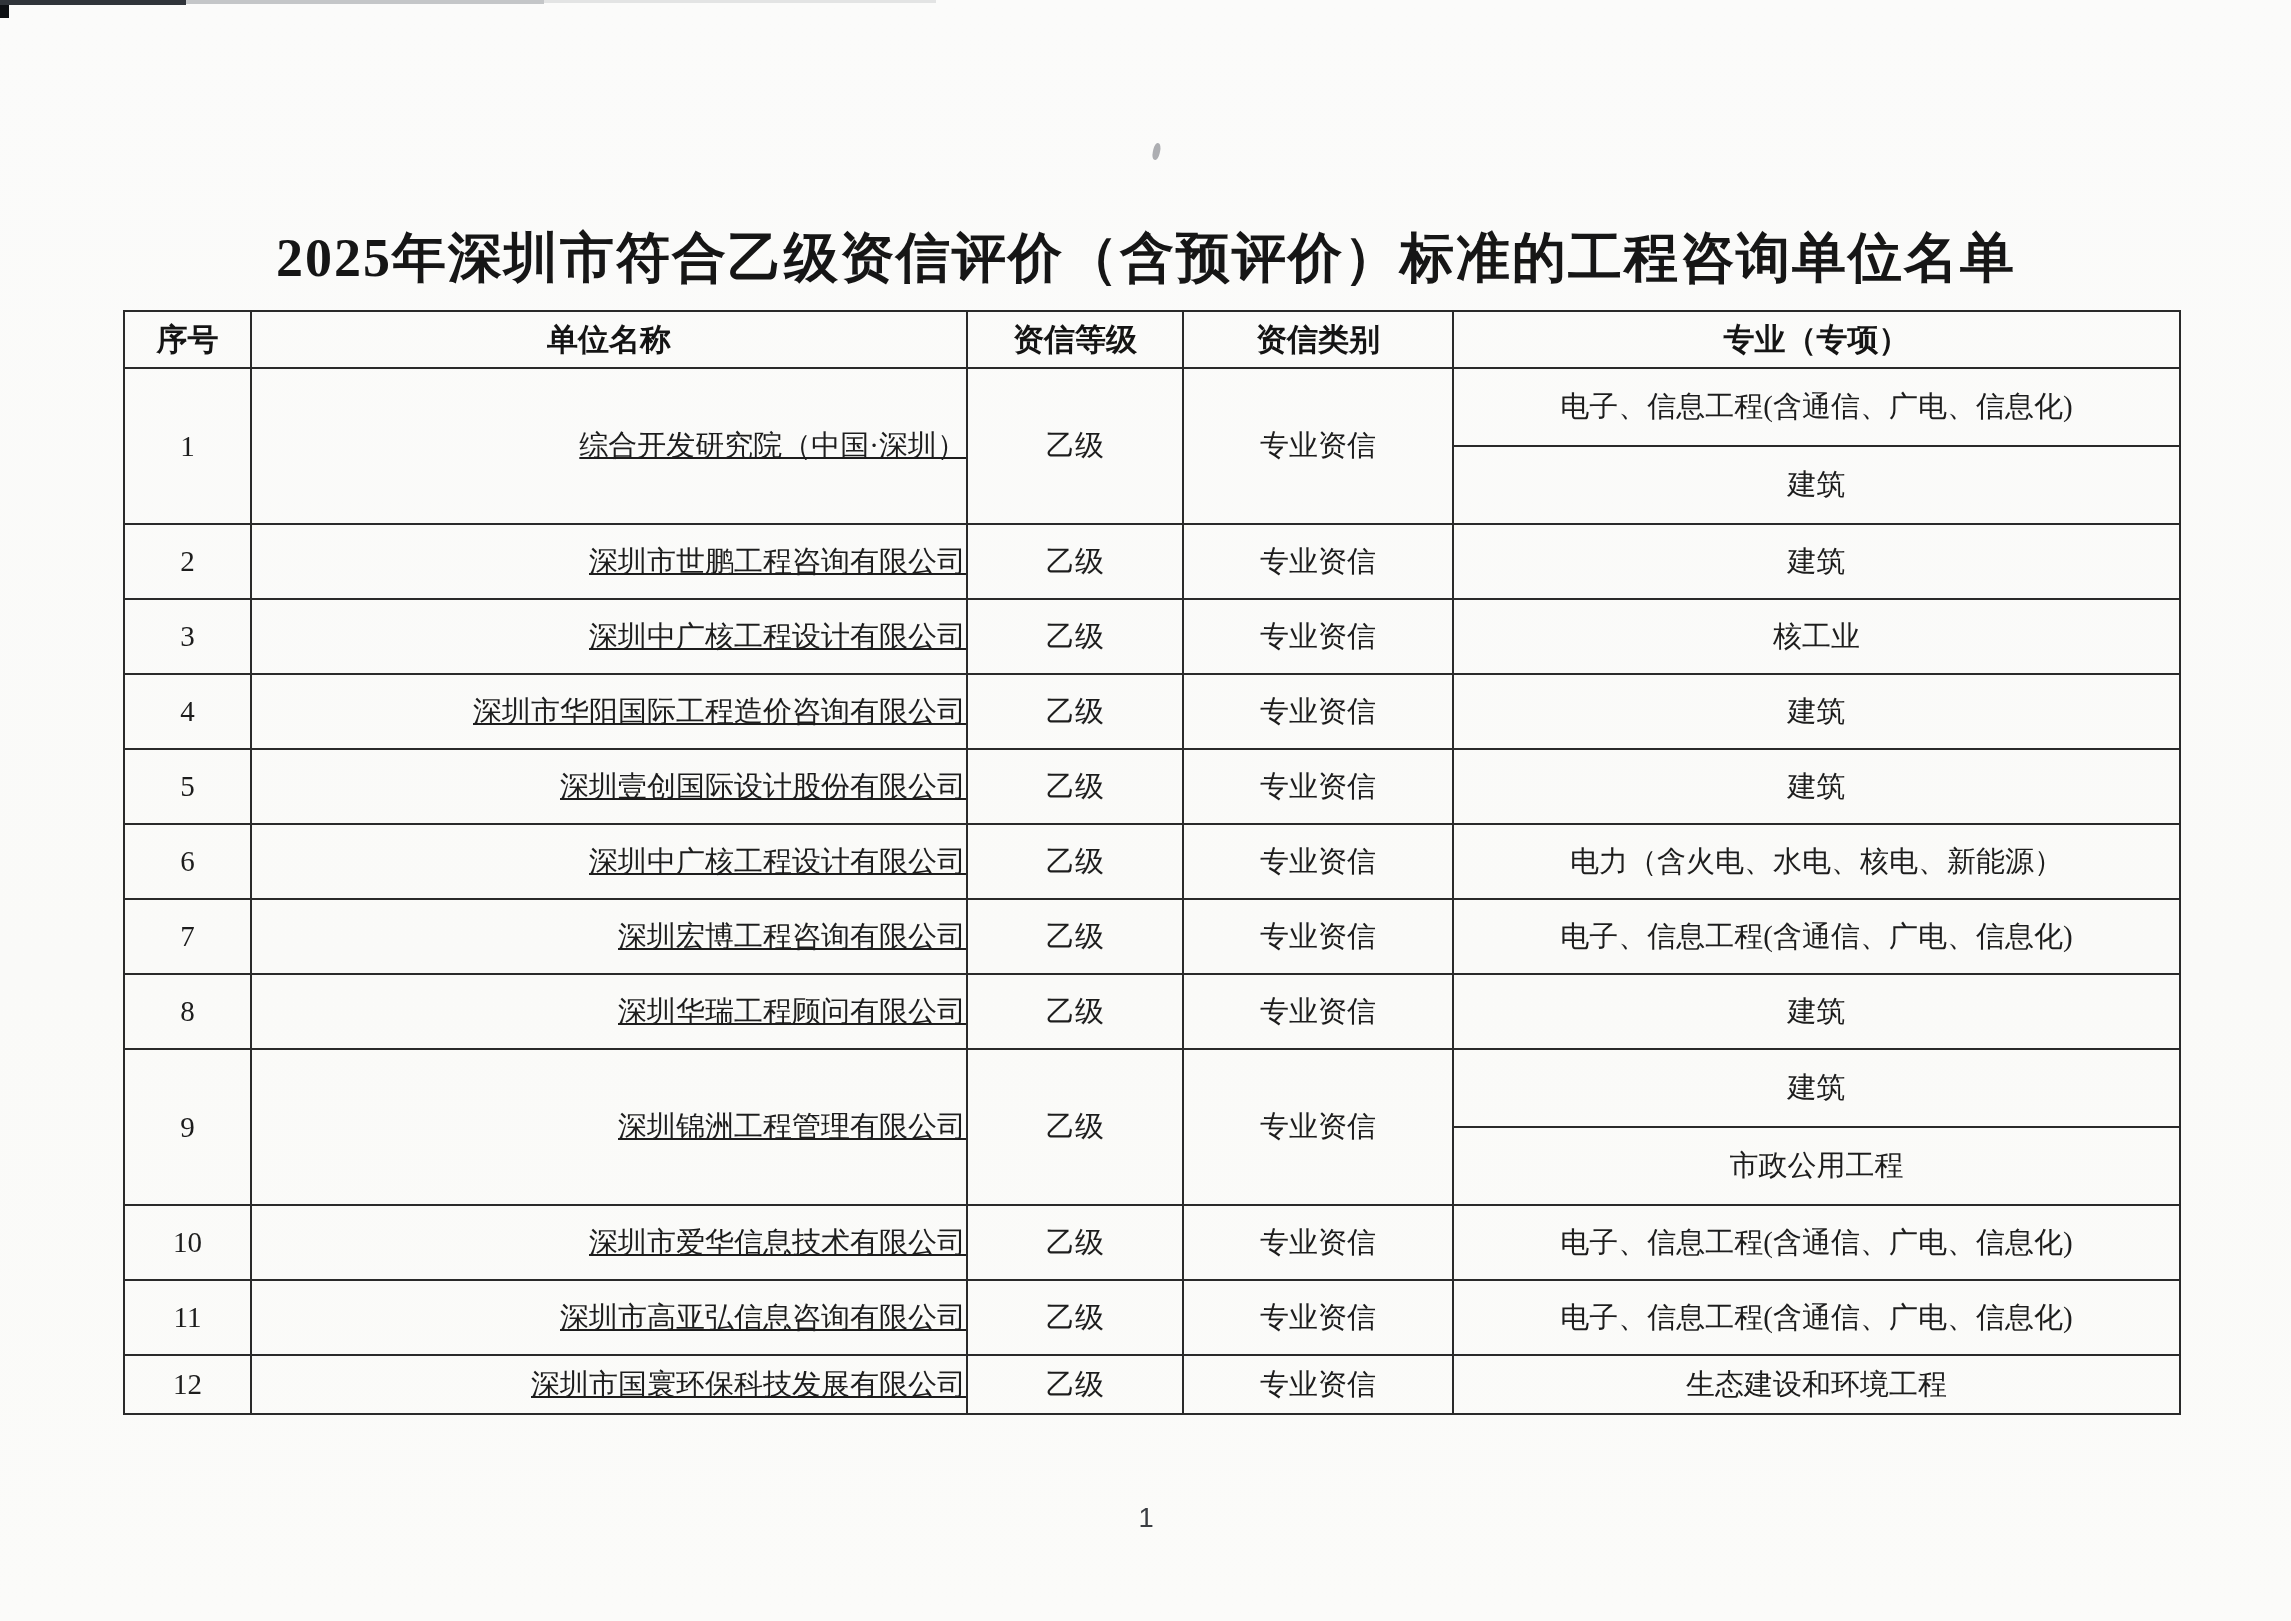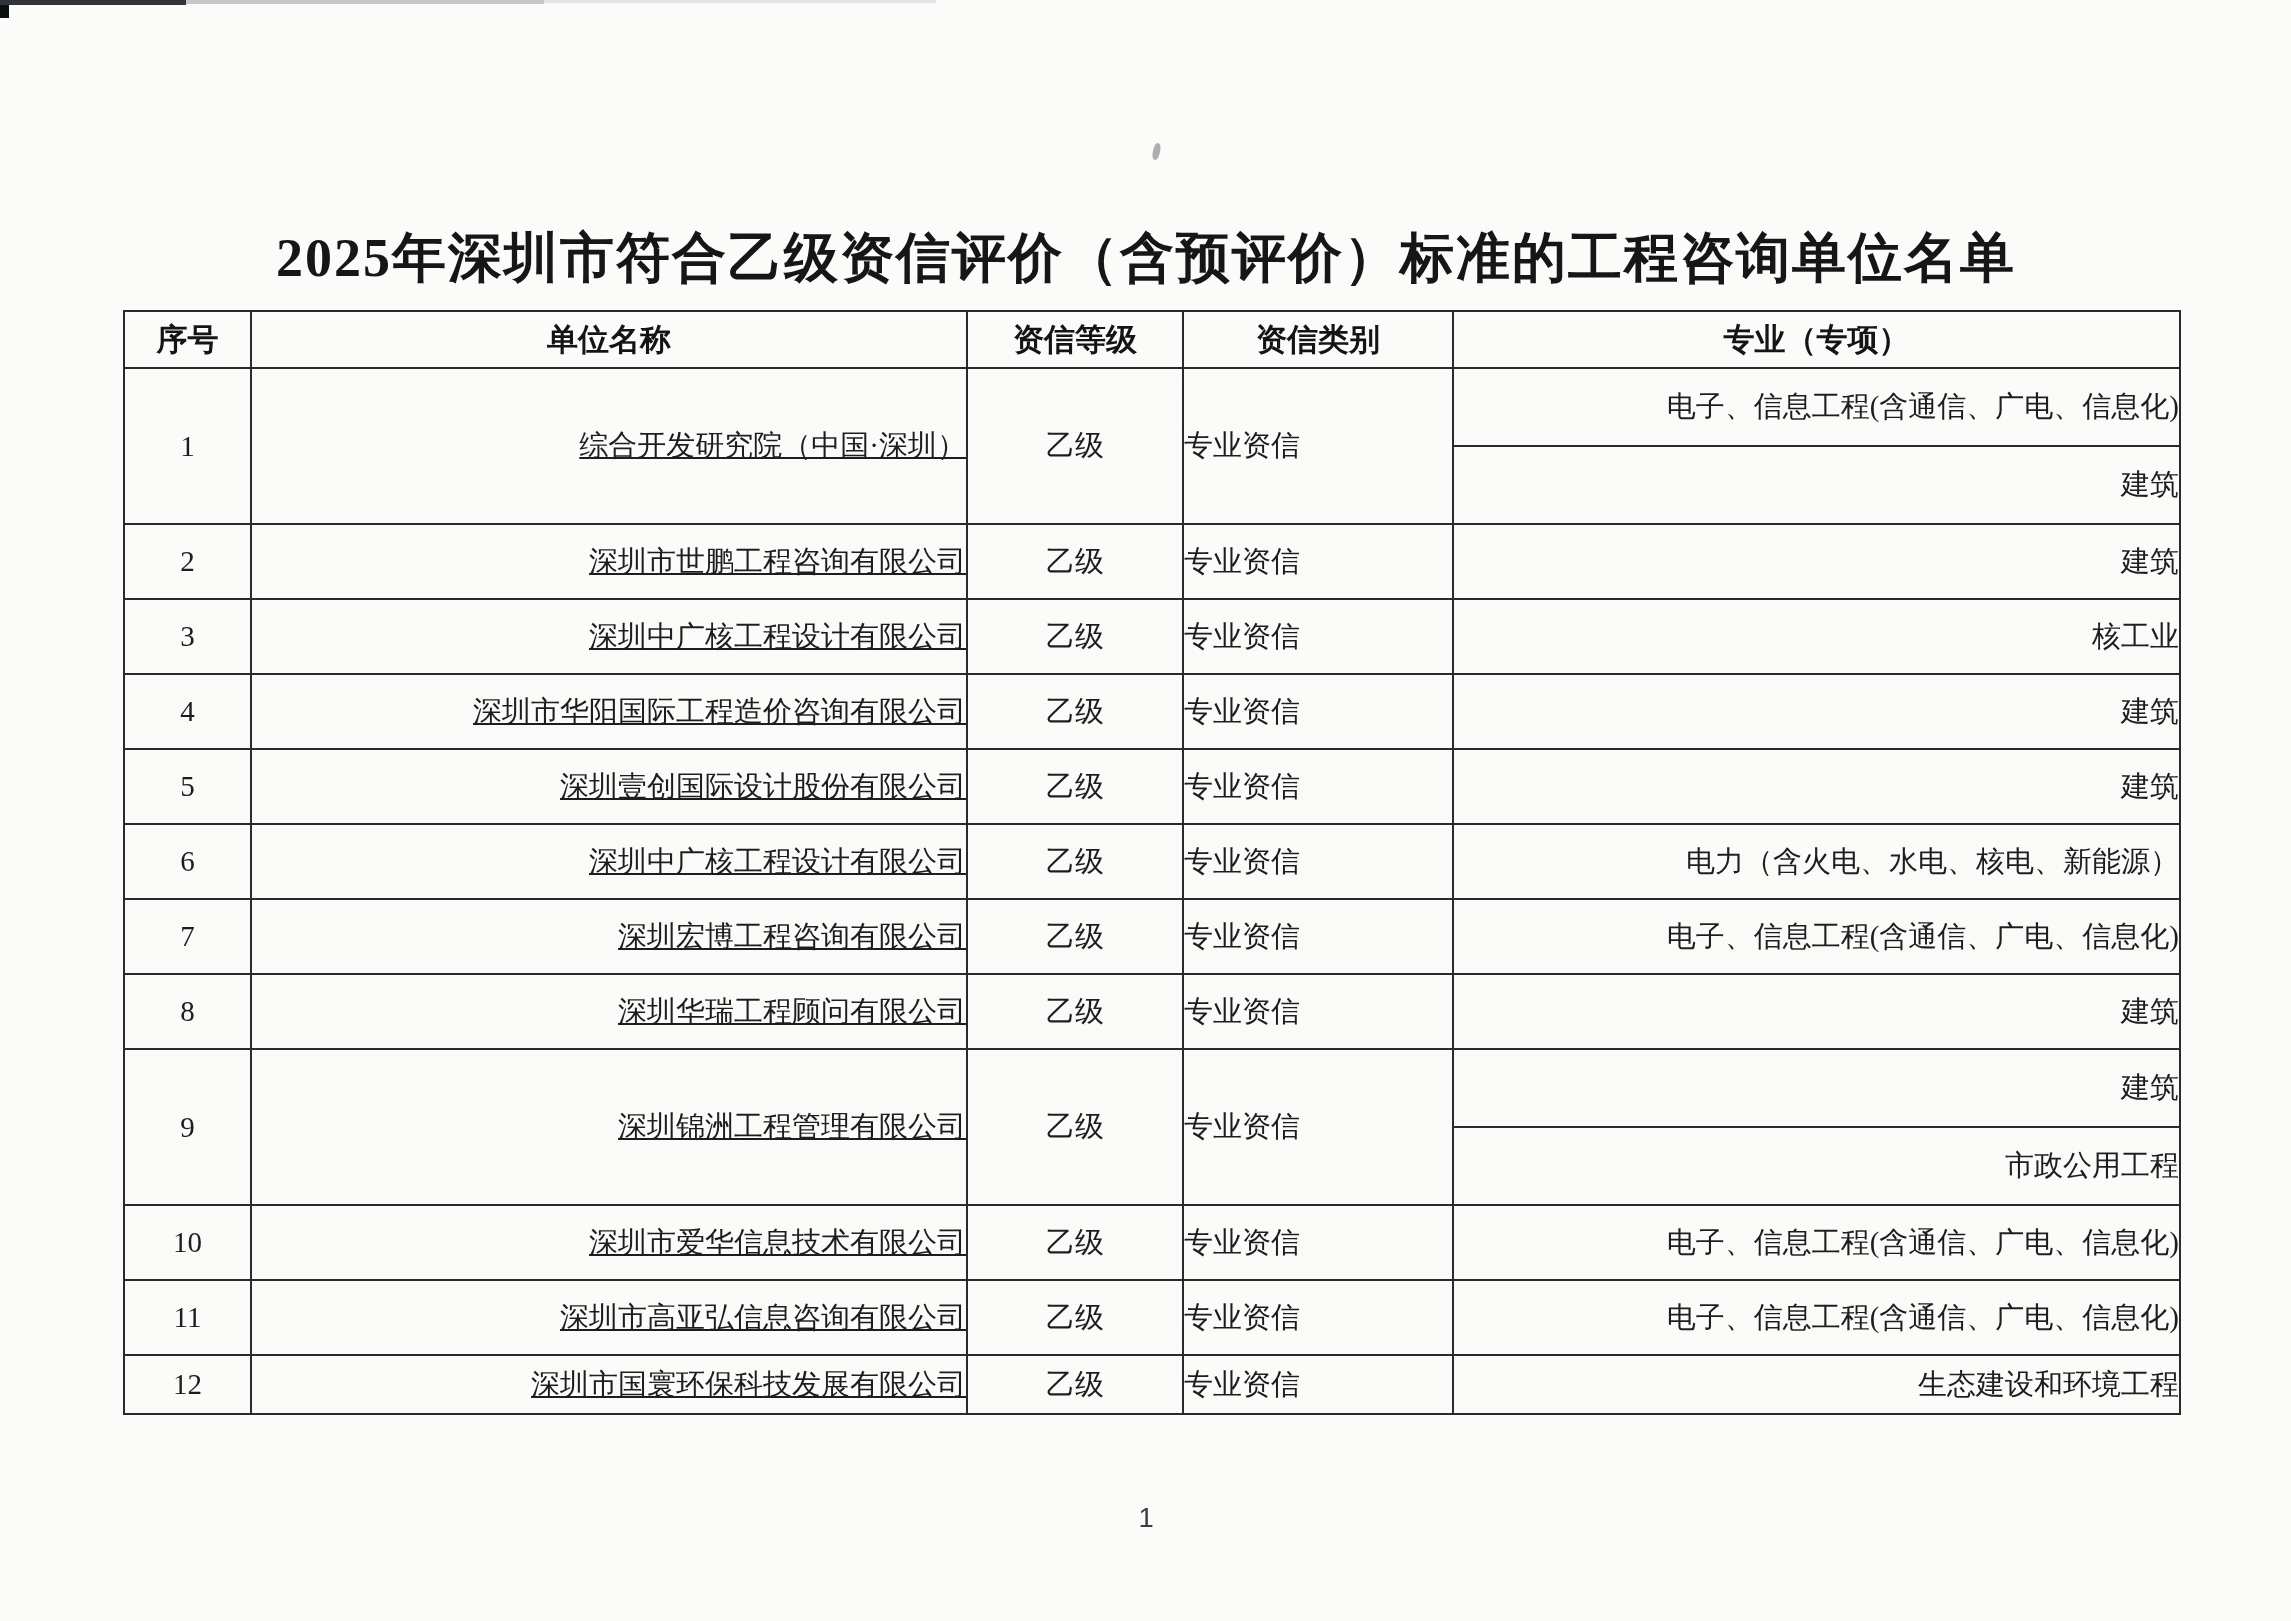--- a/index.html
+++ b/index.html
@@ -49,22 +49,22 @@
   .doc thead th{
     font-weight:bold;
     font-size:31px;
     height:55px;
     text-align:center;
     color:#141414;
   }
   .c-no{text-align:center;font-size:27.4px;}
   .c-name{text-align:right;padding-left:7.8px;text-decoration:underline;}
   .c-grade{text-align:center;}
-  .c-cat{text-align:left;margin-top:23px;}
-  .c-spec{text-align:right;padding-left:9.8px;}
+  .c-cat{text-align:center;margin-top:23px;}
+  .c-spec{text-align:center;padding-left:9.8px;}
 
   .pagenum{
     position:absolute;left:0;top:1502px;width:100%;
     text-align:center;
     font-size:27.4px;color:#3a3d42;
     font-family:"Liberation Sans","DejaVu Sans",sans-serif;
   }
 </style>
 </head>
 <body>

